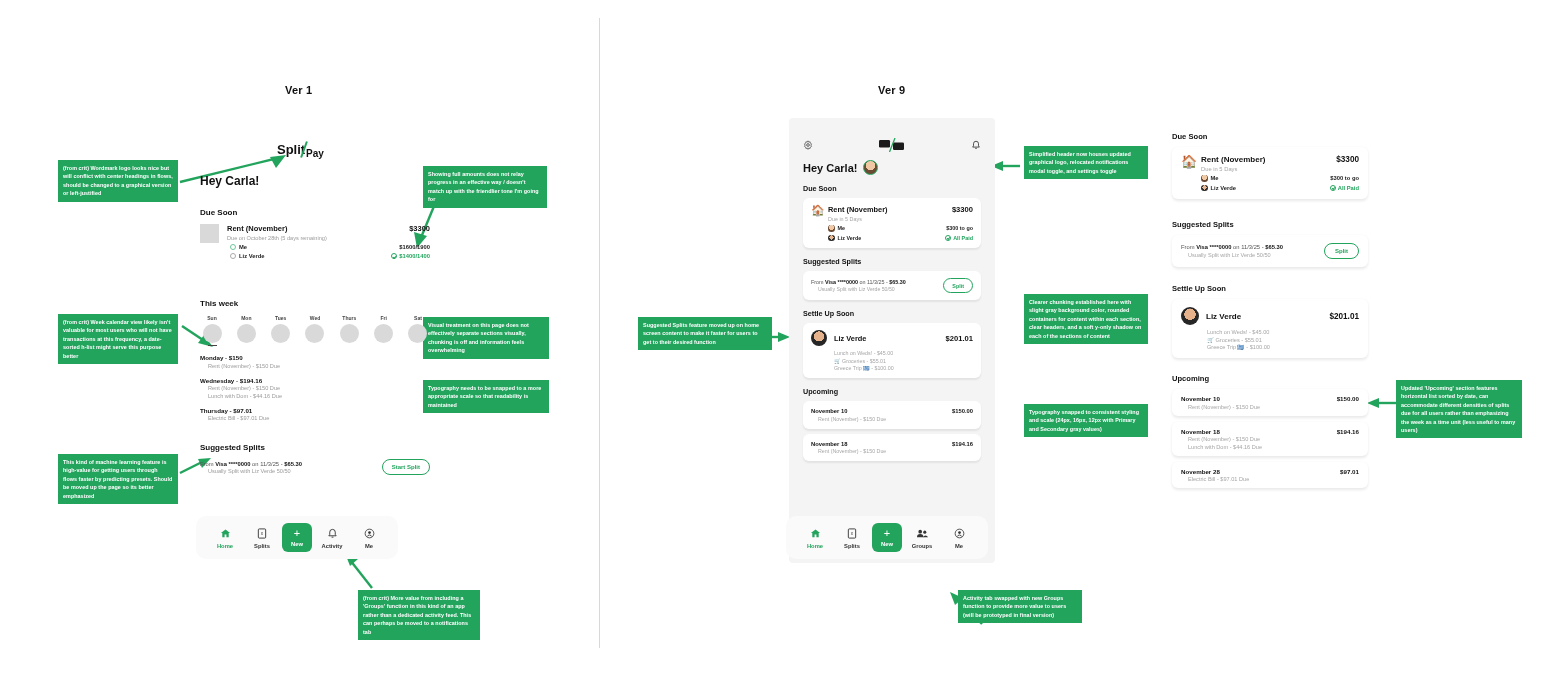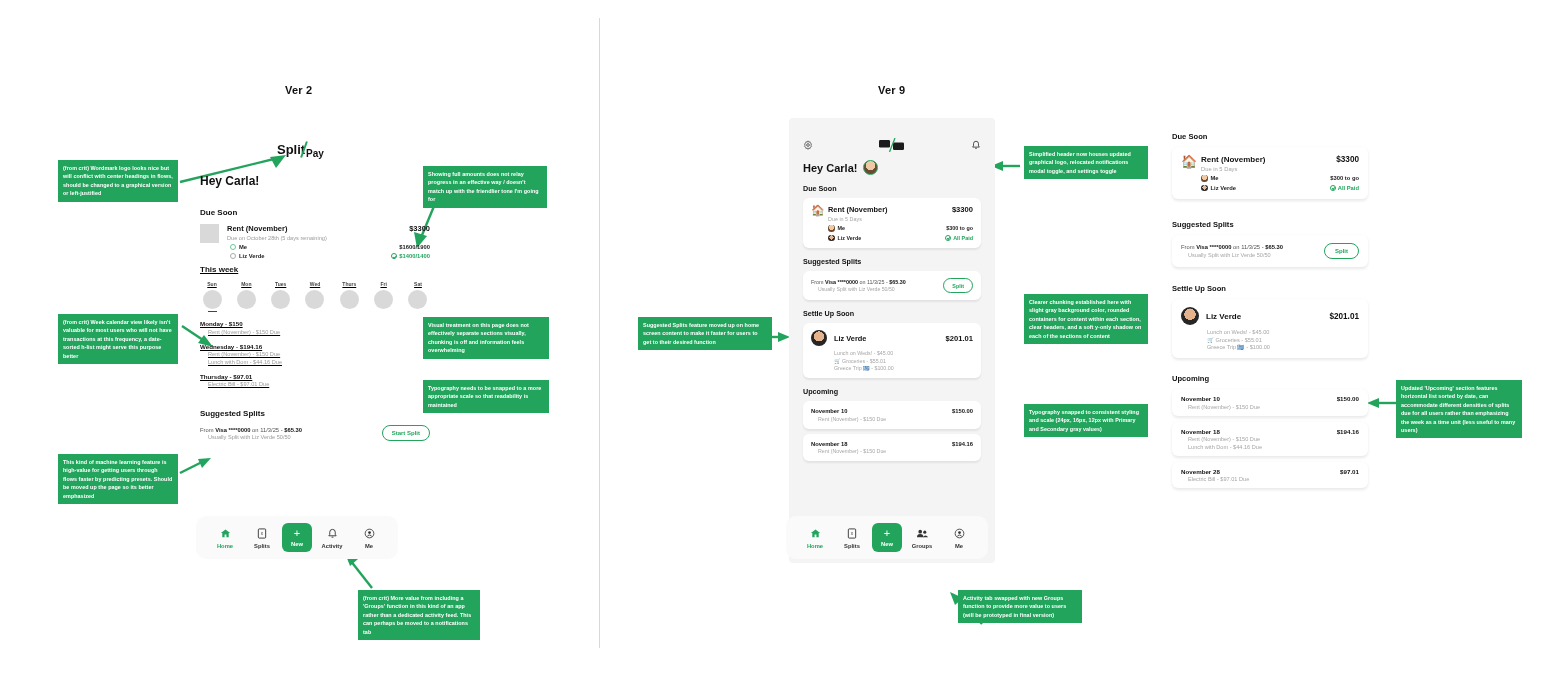--- a/index.html
+++ b/index.html
@@ -67,21 +67,21 @@
   .v1-pl { display: flex; align-items: center; gap: 3px; font-size: 5.8px; font-weight: bold; color: #222; }
   .dot { width: 6px; height: 6px; border-radius: 50%; border: 1px solid #aaa; display: inline-block; }
   .dot.green { border-color: #6ec79a; }
   .v1-pv { font-size: 5.8px; font-weight: bold; color: #222; }
   .v1-pv.paid { color: #22a45d; }
   .chk { display: inline-block; width: 6px; height: 6px; border: 1px solid #22a45d; border-radius: 50%;
          position: relative; margin-right: 2px; vertical-align: -1px; }
   .chk::after { content: ""; position: absolute; left: 1px; top: 1.6px; width: 2.4px; height: 1.2px;
          border-left: .8px solid #22a45d; border-bottom: .8px solid #22a45d; transform: rotate(-45deg); }
 
-  .v1-week { margin-top: 6px; text-decoration: underline; }
+  .v1-week { margin-top: 40px; }
   .week-days { display: flex; justify-content: space-between; margin-top: 7px; }
   .week-day { text-align: center; width: 24px; }
   .week-day .dlab { font-size: 5px; font-weight: bold; color: #444; }
   .week-day .circ { width: 19px; height: 19px; border-radius: 50%; background: #d9d9d9; margin: 3px auto 0; }
   .week-day .underline { width: 9px; height: 1.4px; background: #444; margin: 2px auto 0; }
   .day-group { margin-top: 8px; }
   .day-head { font-size: 6.2px; font-weight: bold; color: #111; }
   .day-item { font-size: 5.6px; color: #9b9b9b; margin-top: 1.5px; padding-left: 8px; }
 
   .v1-ss { margin-top: 22px; }
@@ -166,21 +166,21 @@
   
   svg { display: block; }
 </style>
 </head>
 <body>
 
 <div class="canvas">
 
   <div class="divider"></div>
 
-  <div class="ver-title" style="left:285px; top:84px;">Ver 2</div>
+  <div class="ver-title" style="left:285px; top:84px;">Ver 1</div>
   <div class="ver-title" style="left:878px; top:84px;">Ver 9</div>
 
   <svg class="arrow" style="left:178px; top:148px;" width="120" height="50">
     <path d="M2,34 L100,10" stroke="#22a45d" stroke-width="2.4" fill="none"></path>
     <path d="M108,7 L92,9 L98,20 Z" fill="#22a45d"></path>
   </svg>
   <svg class="arrow" style="left:404px; top:178px;" width="50" height="80">
     <path d="M40,4 L16,62" stroke="#22a45d" stroke-width="2.4" fill="none"></path>
     <path d="M13,70 L10,54 L23,58 Z" fill="#22a45d"></path>
   </svg>

